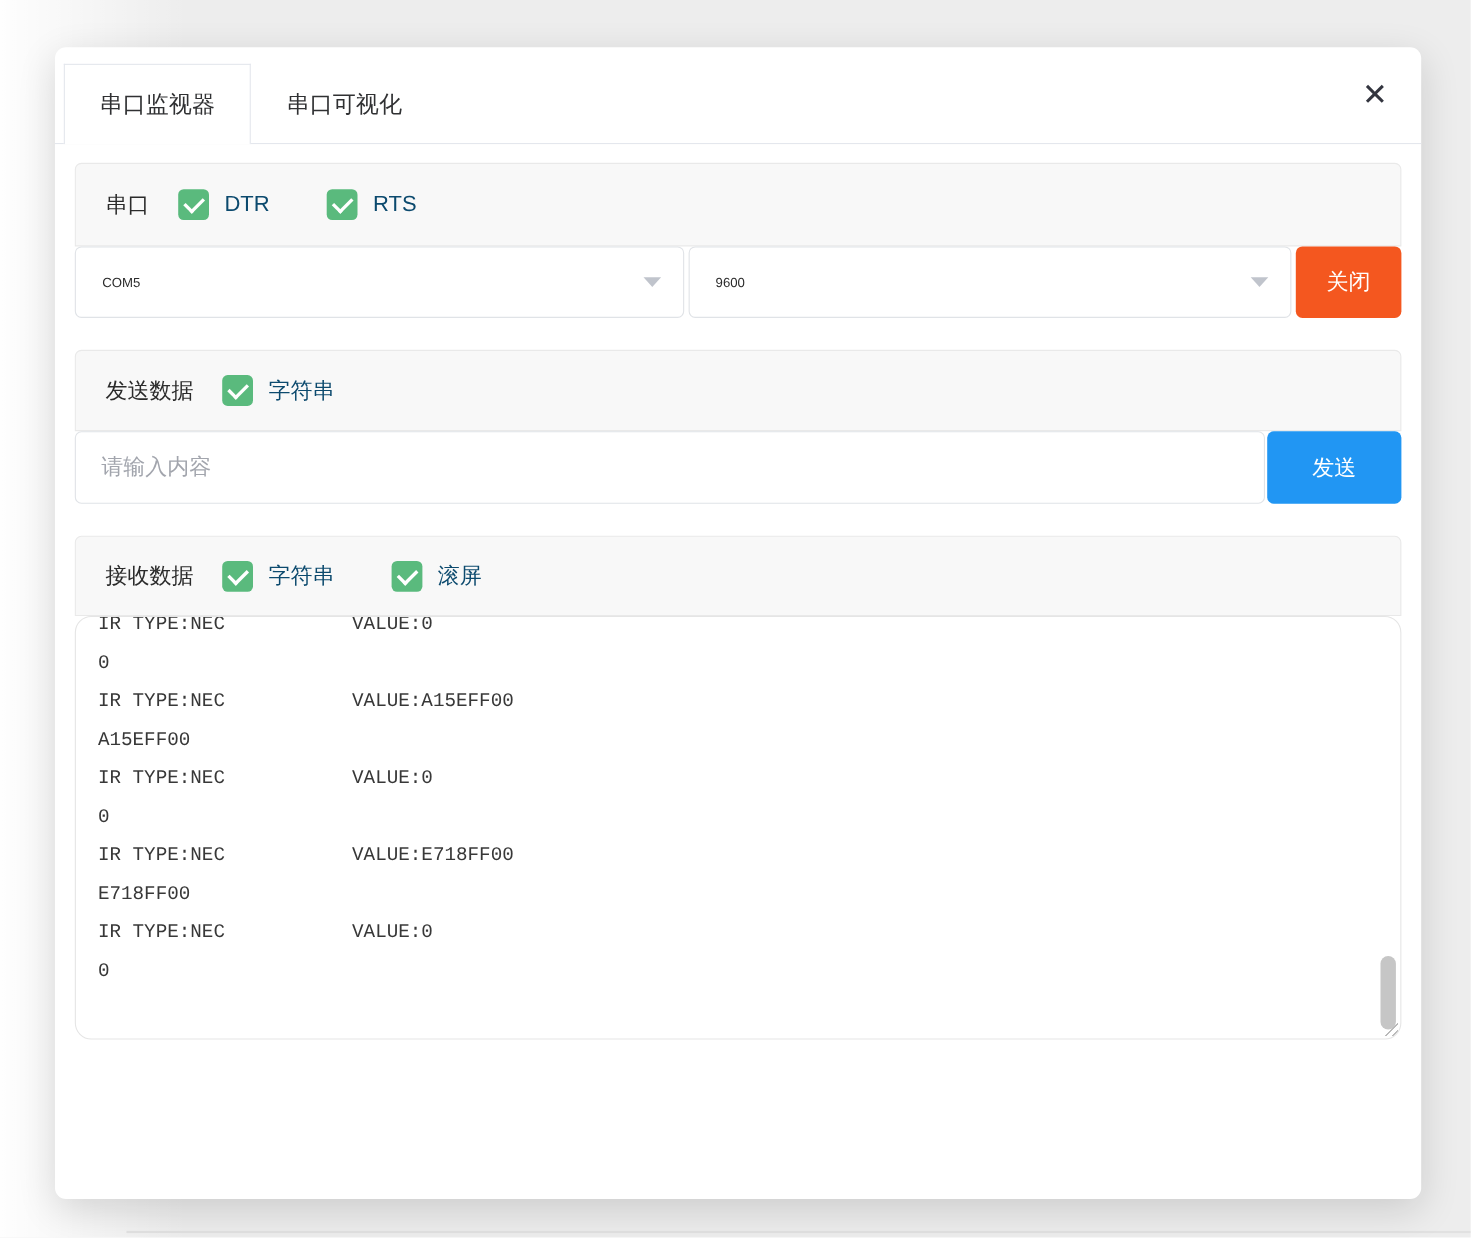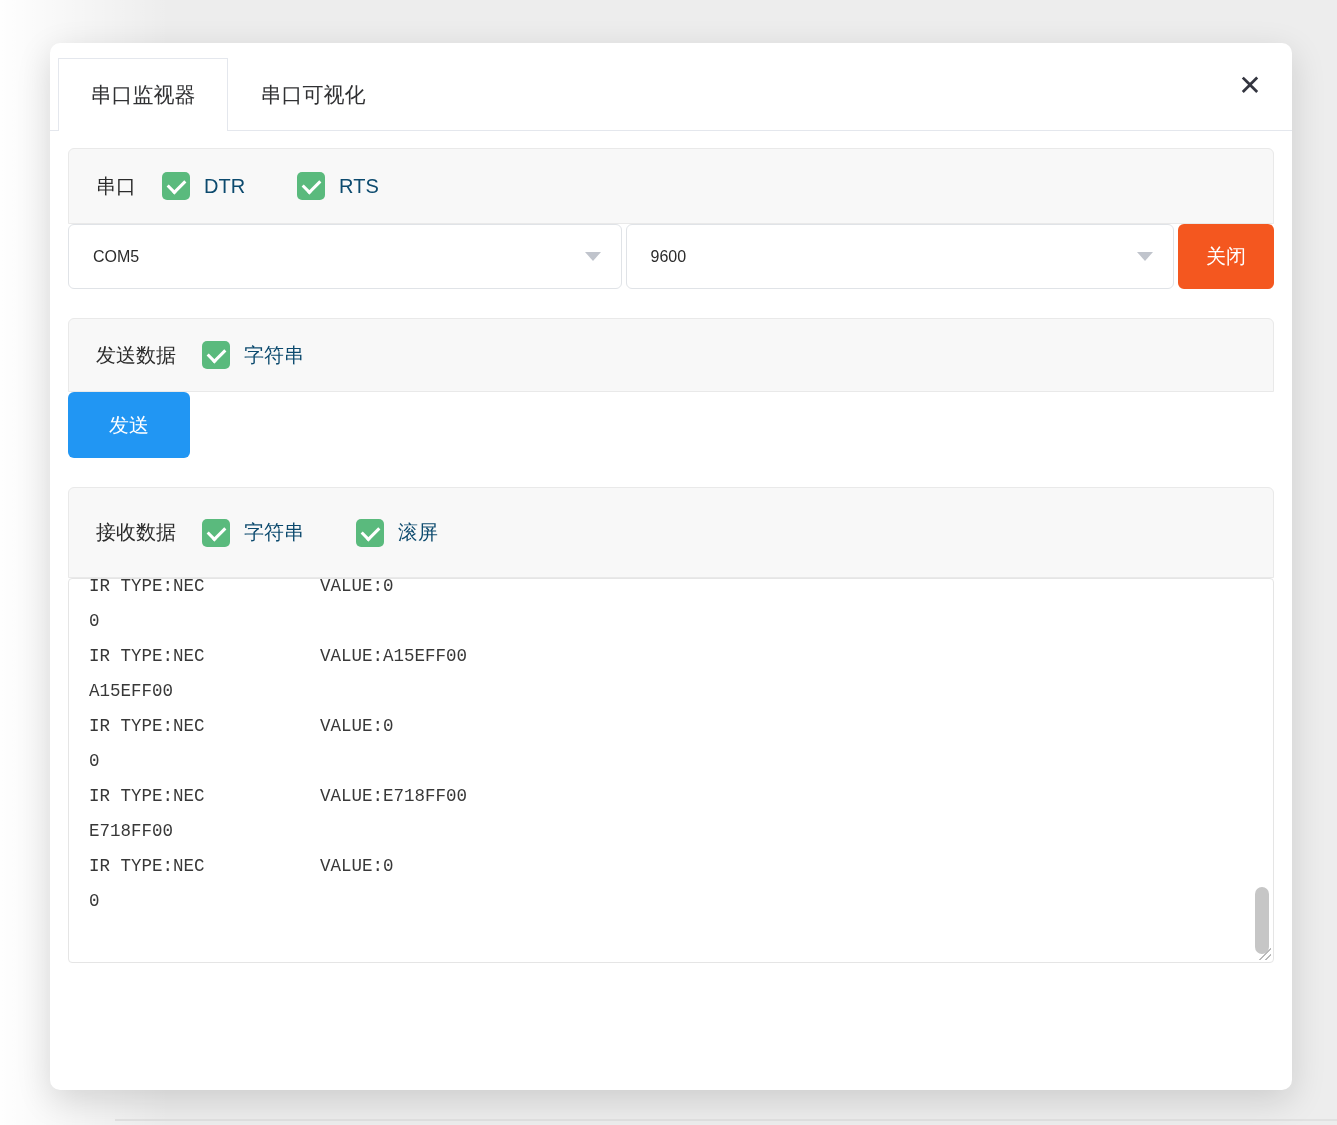--- a/index.html
+++ b/index.html
@@ -36,36 +36,36 @@
   .cb-item { display:flex; align-items:center; }
   .cb-item .cb-label { margin-left:14px; font-size:20px; color:#0c4a6e; }
   .cb { width:28px; height:28px; border-radius:5px; background:#5aba7d;
     position:relative; cursor:pointer; flex:none; }
   .cb::after { content:""; position:absolute; left:9px; top:4px; width:8px; height:14px;
     border-right:3px solid #fff; border-bottom:3px solid #fff; transform:rotate(45deg); }
 
   .controls-row { display:flex; gap:4px; }
   .select-box { background:#fff; border:1px solid #e0e3e7; border-radius:6px;
     display:flex; align-items:center; padding:0 20px 0 24px; cursor:pointer; }
-  .select-box .value { font-size:16px; color:#2b2b2b; flex:1; }
+  .select-box .value { font-size:12px; color:#2b2b2b; flex:1; }
   .arrow-down { width:0; height:0; border-left:8px solid transparent;
     border-right:8px solid transparent; border-top:9px solid #c0c4cc; flex:none; }
   .btn { border:none; border-radius:6px; color:#fff; font-size:20px; cursor:pointer;
     display:flex; align-items:center; justify-content:center;
     font-family:"Liberation Sans","DejaVu Sans",sans-serif; }
   .btn.orange { background:#f4571f; }
   .btn.blue { background:#2196f3; }
 
   .text-input { border:1px solid #e0e3e7; border-radius:6px; padding:0 23px;
     font-size:20px; color:#2b2b2b; outline:none;
     font-family:"Liberation Sans","DejaVu Sans",sans-serif; }
   .text-input::placeholder { color:#a2a5ad; }
 
   
-  .receive-box { position:relative; border:1px solid #e5e5e5; border-radius:4px;
+  .receive-box { position:relative; border:1px solid #e5e5e5; border-radius:15px;
     background:#fff; overflow:hidden; cursor:text; }
   .receive-box pre { margin-top:-10px; padding-left:20px; white-space:pre;
     font-family:"Liberation Mono","DejaVu Sans Mono",monospace;
     font-size:17.5px; line-height:35px; color:#383838; }
   .scroll-thumb { position:absolute; right:4px; top:308px; width:14px; height:67px;
     border-radius:7px; background:#c6c6c6; cursor:pointer; }
   .resize-handle { position:absolute; right:2px; bottom:2px; width:15px; height:15px;
     background:repeating-linear-gradient(-45deg, transparent 0 3px, #b9b9b9 3px 4.5px);
     clip-path:polygon(100% 0, 100% 100%, 0 100%); cursor:nwse-resize; }
 
@@ -116,26 +116,27 @@
 
   <div class="section" style="top:275px;">
     <div class="sec-header" style="height:74px;">
       <span class="sec-title">发送数据</span>
       <div class="cb-item" style="margin-left:26px;">
         <div class="cb"></div>
         <span class="cb-label">字符串</span>
       </div>
     </div>
     <div class="controls-row" style="gap:2px; height:66px;">
+      <input class="text-input" style="flex: 1 1 0%;" type="text" placeholder="请输入内容">
       <button class="btn blue" style="width:122px;">发送</button>
     </div>
   </div>
 
   <div class="section" style="top:444px;">
-    <div class="sec-header" style="height:91px;">
+    <div class="sec-header" style="height:73px;">
       <span class="sec-title">接收数据</span>
       <div class="cb-item" style="margin-left:26px;">
         <div class="cb"></div>
         <span class="cb-label">字符串</span>
       </div>
       <div class="cb-item" style="margin-left:52px;">
         <div class="cb"></div>
         <span class="cb-label">滚屏</span>
       </div>
     </div>

